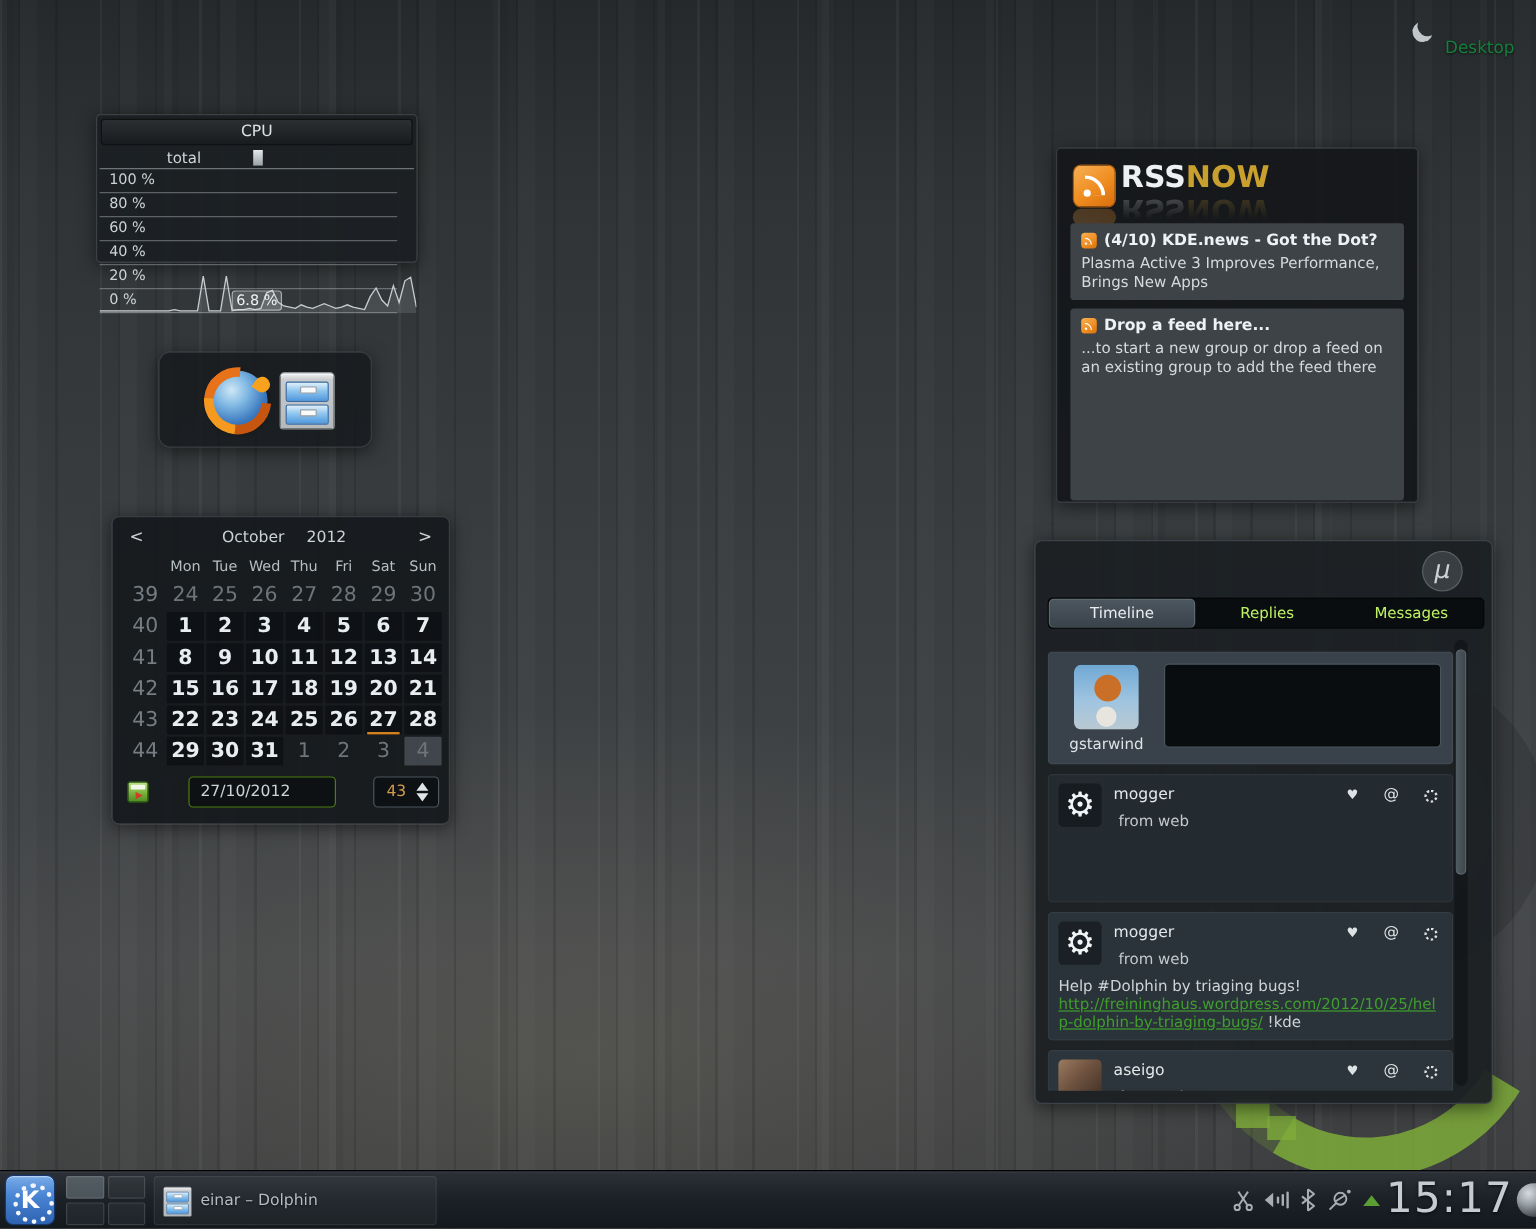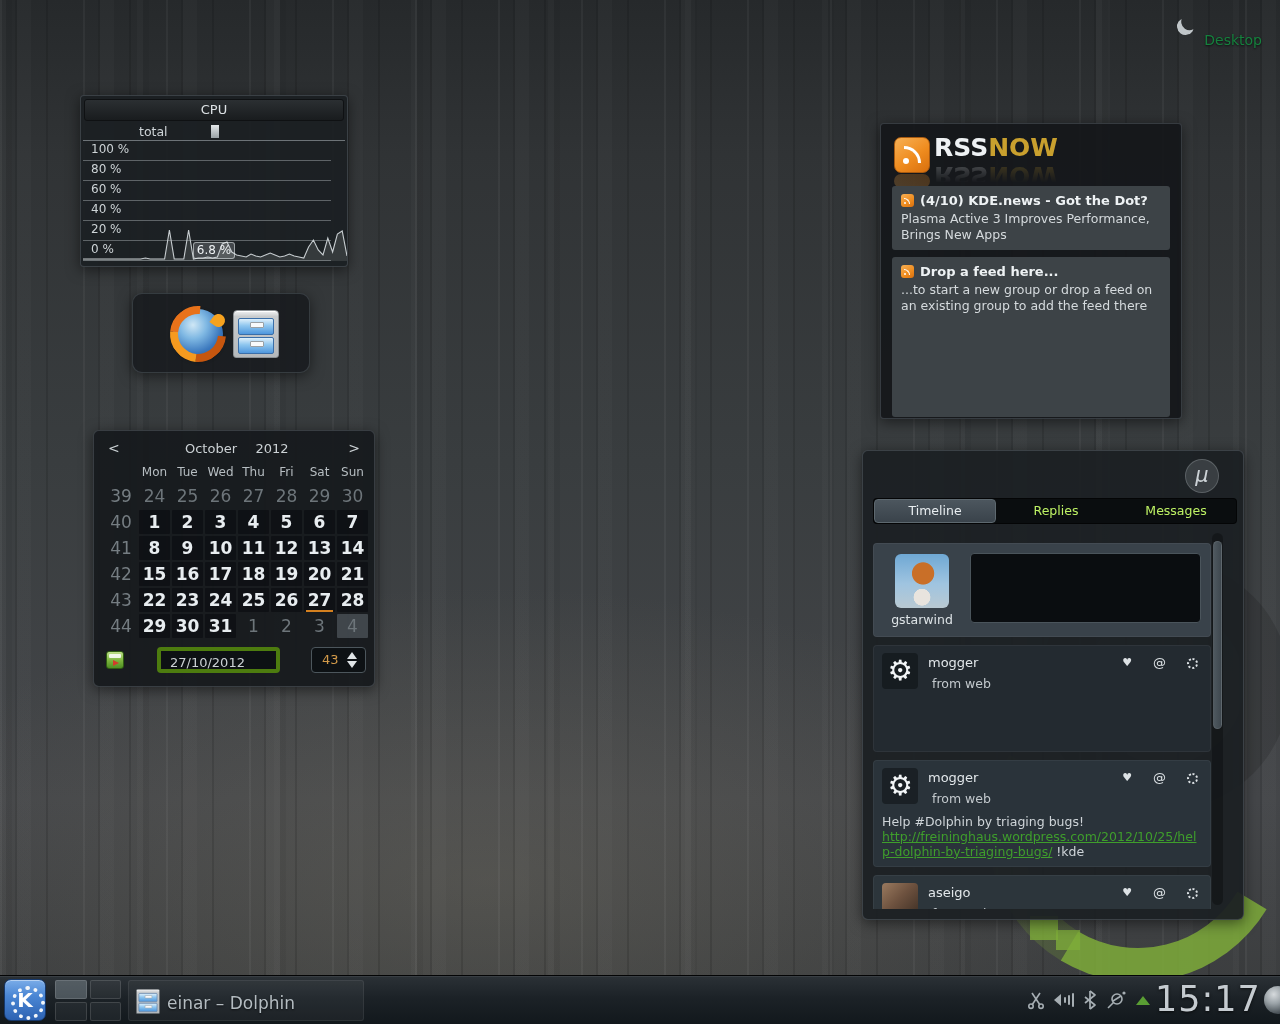--- a/index.html
+++ b/index.html
@@ -27,21 +27,21 @@
 .gstep{position:absolute;background:rgba(126,172,58,.8);z-index:1;}
 .gs1{left:1030px;top:916px;width:28px;height:24px;}
 .gs2{left:1056px;top:930px;width:24px;height:20px;}
 
 
 .toolbox{position:absolute;right:18px;top:5px;z-index:6;display:flex;align-items:center;gap:10px;}
 .cashew-t{width:17px;height:17px;border-radius:50%;box-shadow:inset 5px -4px 0 0 #c0c6c9;transform:rotate(-10deg);}
 .toolbox-label{font-size:14px;color:#15803d;text-shadow:0 1px 2px rgba(0,0,0,.7);margin-top:27px;}
 
 
-.cpu{left:80px;top:95px;width:268px;height:172px;border-radius:4px;}
+.cpu{left:80px;top:95px;width:268px;height:124px;border-radius:4px;}
 .cpu-header{margin:3px 3px 0;height:22px;border-radius:3px;background:linear-gradient(#2b2f32,#191c1e);
   border:1px solid #0f1113;text-align:center;line-height:20px;font-size:13px;color:#dde2e5;}
 .cpu-legend{position:absolute;left:2px;right:2px;top:26px;height:19px;border-bottom:1px solid rgba(190,198,203,.5);}
 .cpu-legend-label{position:absolute;left:56px;top:2px;font-size:12.5px;color:#ced4d7;}
 .cpu-swatch{position:absolute;left:128px;top:3px;width:8px;height:13px;background:linear-gradient(#e4e8ea,#99a1a5);}
 .cpu-grid{position:absolute;left:2px;right:16px;top:45px;height:121px;}
 .cpu-row{height:20px;border-bottom:1px solid rgba(185,193,198,.42);font-size:12px;color:#cdd3d6;padding-left:8px;line-height:17px;}
 .cpu-svg{position:absolute;left:2px;right:2px;top:65px;width:264px;height:100px;z-index:2;}
 .cpu-fill{fill:rgba(205,211,214,.14);stroke:none;}
 .cpu-line{fill:none;stroke:#c7cdd0;stroke-width:1.1;}
@@ -78,21 +78,21 @@
 .day{position:relative;margin:1px;font-size:17px;text-align:center;line-height:24px;color:#e8edf0;font-weight:bold;
   background:rgba(8,10,12,.55);border-radius:1px;}
 .day.muted{background:transparent;color:#6d757a;font-weight:normal;}
 .day.sel{background:rgba(130,140,148,.38);}
 .day.today::after{content:"";position:absolute;left:2px;right:2px;bottom:0;height:2px;background:var(--today-orange,#d4801f);}
 .cal-foot{position:absolute;left:0;right:0;bottom:13px;height:26px;}
 .cal-icon{position:absolute;left:12px;top:4px;width:18px;height:18px;border-radius:3px;
   background:linear-gradient(180deg,#bfe08a,#7ab33c 55%,#4f8f23);border:1px solid #2e5c12;}
 .cal-icon::before{content:"";position:absolute;left:2px;right:2px;top:2px;height:4px;background:rgba(255,255,255,.85);border-radius:1px;}
 .cal-icon::after{content:"";position:absolute;right:1px;bottom:2px;width:0;height:0;border:3px solid transparent;border-left:6px solid #d23c2a;}
-.cal-date-input{position:absolute;left:63px;top:0;width:123px;height:26px;background:#0d1114;border:4px solid #4d7c0f;
+.cal-date-input{position:absolute;left:63px;top:0;width:123px;height:26px;background:#0d1114;border:1px solid #4d7c0f;
   border-radius:4px;color:#ccd2d5;font-size:13px;line-height:24px;padding:0 9px;}
 .cal-week{position:absolute;left:217px;top:0;width:55px;height:26px;background:#0d1114;border:1px solid #4c565c;border-radius:4px;}
 .cal-week .val{position:absolute;left:10px;top:0;line-height:24px;font-size:13px;color:#d29a4a;}
 .spin{position:absolute;right:8px;width:0;height:0;border-left:5px solid transparent;border-right:5px solid transparent;}
 .spin-up{top:4px;border-bottom:7px solid #dfe4e7;}
 .spin-down{bottom:4px;border-top:7px solid #dfe4e7;}
 
 
 .rss{left:880px;top:123px;width:302px;height:296px;background:rgba(20,23,26,.93);border-radius:4px;}
 .rss-logo-icon{position:absolute;left:13px;top:13px;width:36px;height:36px;border-radius:7px;
@@ -165,21 +165,21 @@
 .kbtn::before{content:"";position:absolute;left:6px;top:6px;width:26px;height:26px;border-radius:50%;border:4px dotted #f2f6fa;}
 .kbtn .kglyph{position:absolute;left:0;right:0;top:8px;text-align:center;font-size:20px;font-weight:bold;color:#fff;}
 .pager{position:absolute;left:55px;top:4px;width:66px;height:41px;display:grid;
   grid-template-columns:1fr 1fr;grid-template-rows:1fr 1fr;gap:3px;}
 .pcell{background:rgba(255,255,255,.05);border:1px solid rgba(255,255,255,.13);border-radius:2px;}
 .pcell.active{background:rgba(165,180,190,.35);}
 .task{position:absolute;left:128px;top:4px;width:236px;height:41px;background:rgba(255,255,255,.045);
   border:1px solid rgba(255,255,255,.07);border-radius:3px;}
 .task-icon{position:absolute;left:7px;top:8px;width:24px;height:25px;}
 .task-icon .cabinet{transform:scale(.52);transform-origin:0 0;}
-.task-label{position:absolute;left:38px;top:12px;font-size:17px;color:#b4bcc1;text-shadow:0 1px 2px rgba(0,0,0,.6);}
+.task-label{position:absolute;left:38px;top:12px;font-size:13px;color:#b4bcc1;text-shadow:0 1px 2px rgba(0,0,0,.6);}
 .tray{position:absolute;left:1020px;top:0;width:135px;height:49px;}
 .tray svg{position:absolute;}
 .tr-scissors{left:6px;top:14px;}
 .tr-volume{left:31px;top:14px;}
 .tr-bt{left:61px;top:13px;}
 .tr-dev{left:85px;top:13px;}
 .tr-arrow{position:absolute;left:116px;top:20px;width:0;height:0;border-left:7px solid transparent;
   border-right:7px solid transparent;border-bottom:9px solid var(--tray-green,#5a9e34);}
 .clock{position:absolute;left:1155px;top:0;height:49px;line-height:47px;font-size:35px;color:#c5cbd0;
   text-shadow:0 1px 3px rgba(0,0,0,.7);letter-spacing:1px;}

